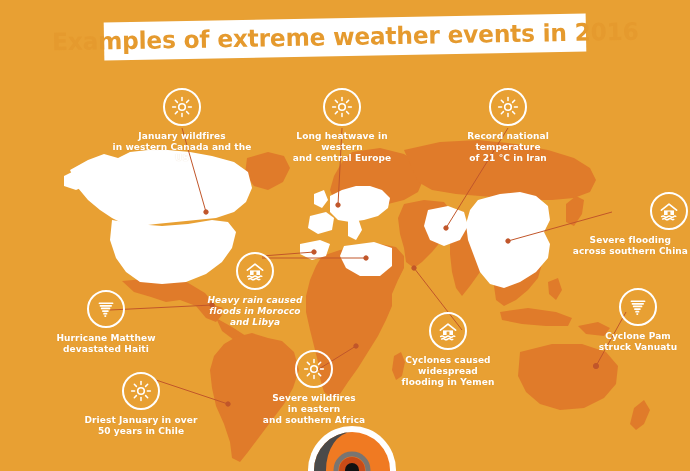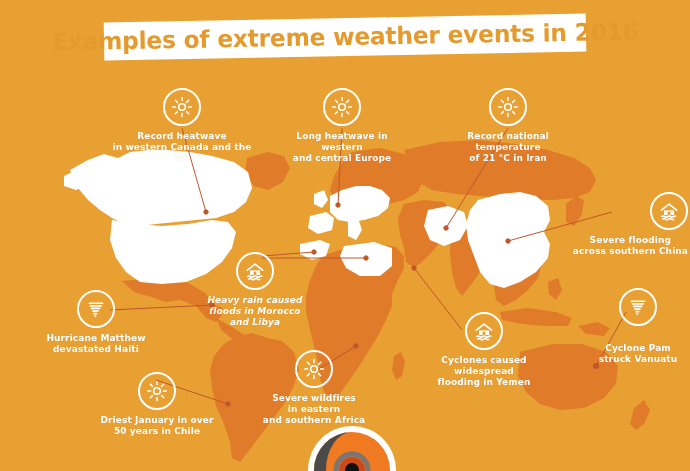--- a/index.html
+++ b/index.html
@@ -202,21 +202,21 @@
             <line x1="12" y1="18.4" x2="12" y2="21.4"></line>
           <line x1="2.6" y1="12" x2="5.6" y2="12"></line>
             <line x1="18.4" y1="12" x2="21.4" y2="12"></line>
           <line x1="5.3" y1="5.3" x2="7.4" y2="7.4"></line>
             <line x1="16.6" y1="16.6" x2="18.7" y2="18.7"></line>
           <line x1="5.3" y1="18.7" x2="7.4" y2="16.6"></line>
             <line x1="16.6" y1="7.4" x2="18.7" y2="5.3"></line>
         </g>
       </svg>
     </div>
-    <div class="callout-label">Record heatwave
+    <div class="callout-label">January wildfires
 in western Canada and the US</div>
   </div>
 
   <div class="callout" style="left:278px; top:88px; width:128px;">
     <div class="callout-icon">
       <svg viewBox="0 0 24 24" width="24" height="24">
         <circle cx="12" cy="12" r="3.3" fill="none" stroke="#fff" stroke-width="1.6"></circle>
         <g stroke="#fff" stroke-width="1.5" stroke-linecap="round">
           <line x1="12" y1="2.6" x2="12" y2="5.6"></line>
             <line x1="12" y1="18.4" x2="12" y2="21.4"></line>
@@ -262,38 +262,38 @@
         <g stroke="#fff" stroke-width="1.4" fill="none" stroke-linecap="round">
           <path d="M4.6 17.6 q1.5 -1.3 3 0 q1.5 1.3 3 0 q1.5 -1.3 3 0 q1.5 1.3 3 0 q1.1 -0.95 2.2 -0.3"></path>
           <path d="M5.6 20.1 q1.5 -1.3 3 0 q1.5 1.3 3 0 q1.5 -1.3 3 0 q1.1 0.95 2.2 0.3"></path>
         </g>
       </svg>
     </div>
     <div class="callout-label">Severe flooding
 across southern China</div>
   </div>
 
-  <div class="callout" style="left:588px; top:288px; width:100px;gap:12px;">
+  <div class="callout" style="left:588px; top:288px; width:100px;">
     <div class="callout-icon">
       <svg viewBox="0 0 24 24" width="24" height="24">
         <g fill="#fff">
           <rect x="4.6" y="5.4" width="14.8" height="1.7" rx="0.85"></rect>
           <rect x="5.6" y="8.0" width="12.4" height="1.7" rx="0.85"></rect>
           <rect x="6.8" y="10.6" width="9.6" height="1.7" rx="0.85"></rect>
           <rect x="8.0" y="13.2" width="6.8" height="1.7" rx="0.85"></rect>
           <rect x="9.2" y="15.8" width="4.2" height="1.7" rx="0.85"></rect>
           <rect x="10.2" y="18.3" width="2.2" height="1.6" rx="0.8"></rect>
         </g>
       </svg>
     </div>
     <div class="callout-label">Cyclone Pam
 struck Vanuatu</div>
   </div>
 
-  <div class="callout" style="left:432px; top:312px; width:104px;">
+  <div class="callout" style="left:396px; top:312px; width:104px;">
     <div class="callout-icon">
       <svg viewBox="0 0 24 24" width="24" height="24">
         <path d="M4.4 11.2 L12 5.2 L19.6 11.2" fill="none" stroke="#fff" stroke-width="1.7" stroke-linejoin="round" stroke-linecap="round"></path>
         <path d="M7 11.4 L7 16 L17 16 L17 11.4" fill="#fff"></path>
         <rect x="10.6" y="12.6" width="2.8" height="3.4" fill="#e8a033"></rect>
         <g stroke="#fff" stroke-width="1.4" fill="none" stroke-linecap="round">
           <path d="M4.6 17.6 q1.5 -1.3 3 0 q1.5 1.3 3 0 q1.5 -1.3 3 0 q1.5 1.3 3 0 q1.1 -0.95 2.2 -0.3"></path>
           <path d="M5.6 20.1 q1.5 -1.3 3 0 q1.5 1.3 3 0 q1.5 -1.3 3 0 q1.1 0.95 2.2 0.3"></path>
         </g>
       </svg>
@@ -334,38 +334,38 @@
           <path d="M4.6 17.6 q1.5 -1.3 3 0 q1.5 1.3 3 0 q1.5 -1.3 3 0 q1.5 1.3 3 0 q1.1 -0.95 2.2 -0.3"></path>
           <path d="M5.6 20.1 q1.5 -1.3 3 0 q1.5 1.3 3 0 q1.5 -1.3 3 0 q1.1 0.95 2.2 0.3"></path>
         </g>
       </svg>
     </div>
     <div class="callout-label">Heavy rain caused
 floods in Morocco
 and Libya</div>
   </div>
 
-  <div class="callout" style="left:36px; top:290px; width:120px;">
+  <div class="callout" style="left:46px; top:290px; width:120px;">
     <div class="callout-icon">
       <svg viewBox="0 0 24 24" width="24" height="24">
         <g fill="#fff">
           <rect x="4.6" y="5.4" width="14.8" height="1.7" rx="0.85"></rect>
           <rect x="5.6" y="8.0" width="12.4" height="1.7" rx="0.85"></rect>
           <rect x="6.8" y="10.6" width="9.6" height="1.7" rx="0.85"></rect>
           <rect x="8.0" y="13.2" width="6.8" height="1.7" rx="0.85"></rect>
           <rect x="9.2" y="15.8" width="4.2" height="1.7" rx="0.85"></rect>
           <rect x="10.2" y="18.3" width="2.2" height="1.6" rx="0.8"></rect>
         </g>
       </svg>
     </div>
     <div class="callout-label">Hurricane Matthew
 devastated Haiti</div>
   </div>
 
-  <div class="callout" style="left:98px; top:372px; width:118px;">
+  <div class="callout" style="left:82px; top:372px; width:118px;">
     <div class="callout-icon">
       <svg viewBox="0 0 24 24" width="24" height="24">
         <circle cx="12" cy="12" r="3.3" fill="none" stroke="#fff" stroke-width="1.6"></circle>
         <g stroke="#fff" stroke-width="1.5" stroke-linecap="round">
           <line x1="12" y1="2.6" x2="12" y2="5.6"></line>
             <line x1="12" y1="18.4" x2="12" y2="21.4"></line>
           <line x1="2.6" y1="12" x2="5.6" y2="12"></line>
             <line x1="18.4" y1="12" x2="21.4" y2="12"></line>
           <line x1="5.3" y1="5.3" x2="7.4" y2="7.4"></line>
             <line x1="16.6" y1="16.6" x2="18.7" y2="18.7"></line>

